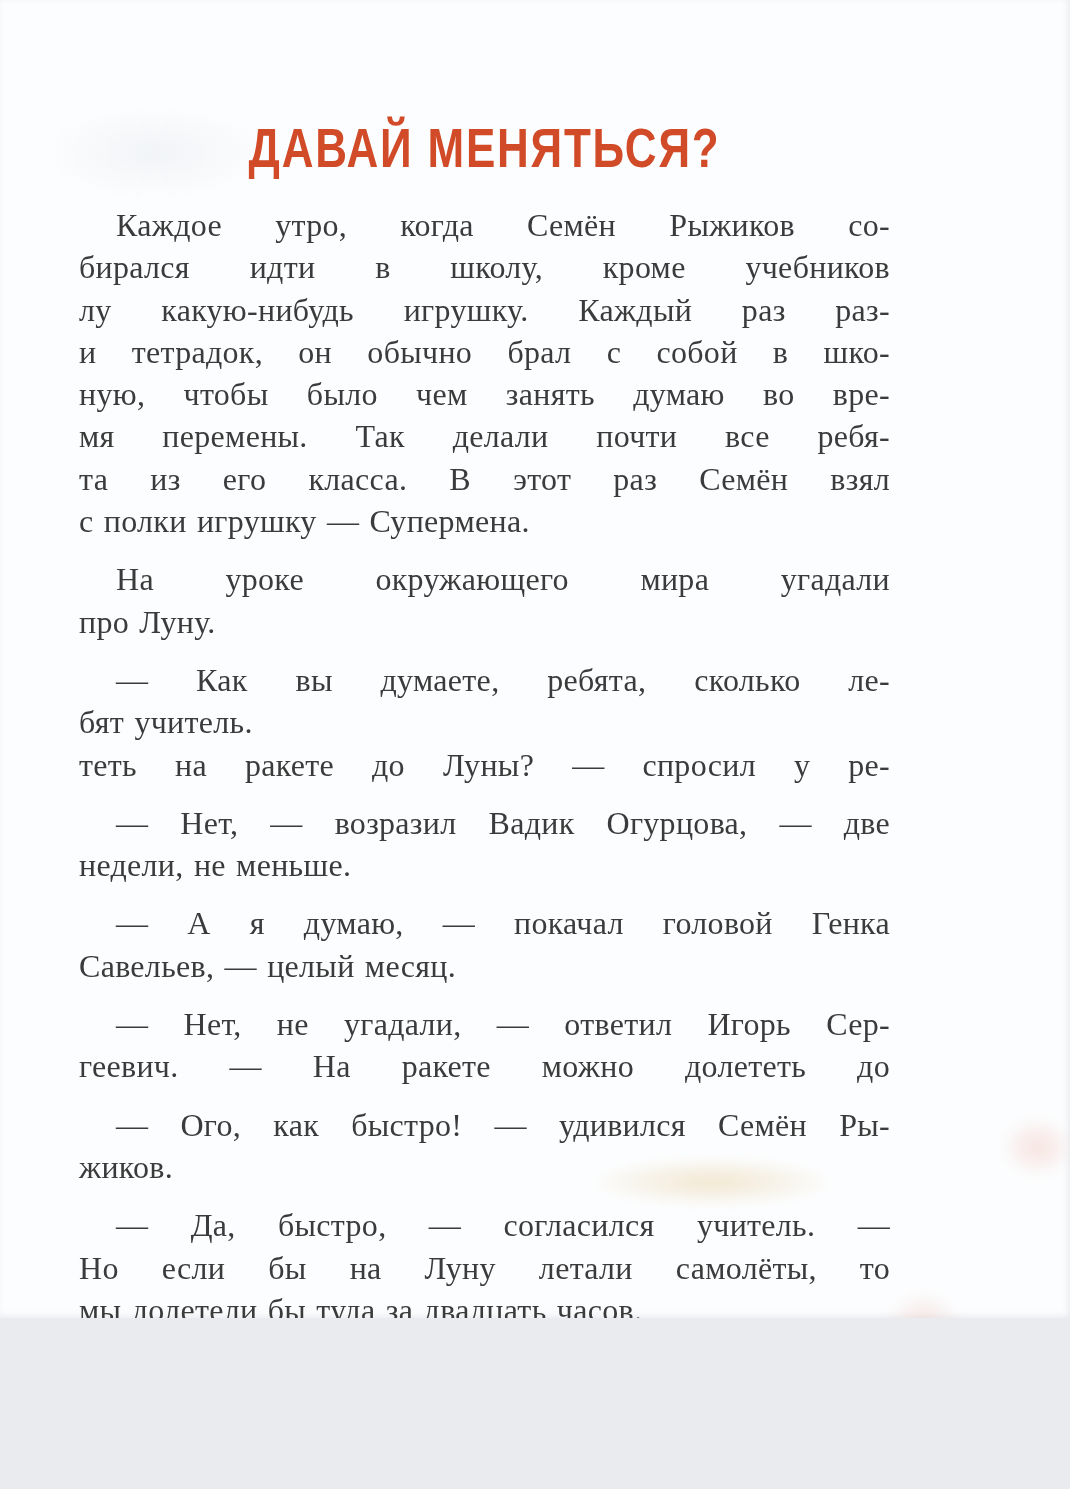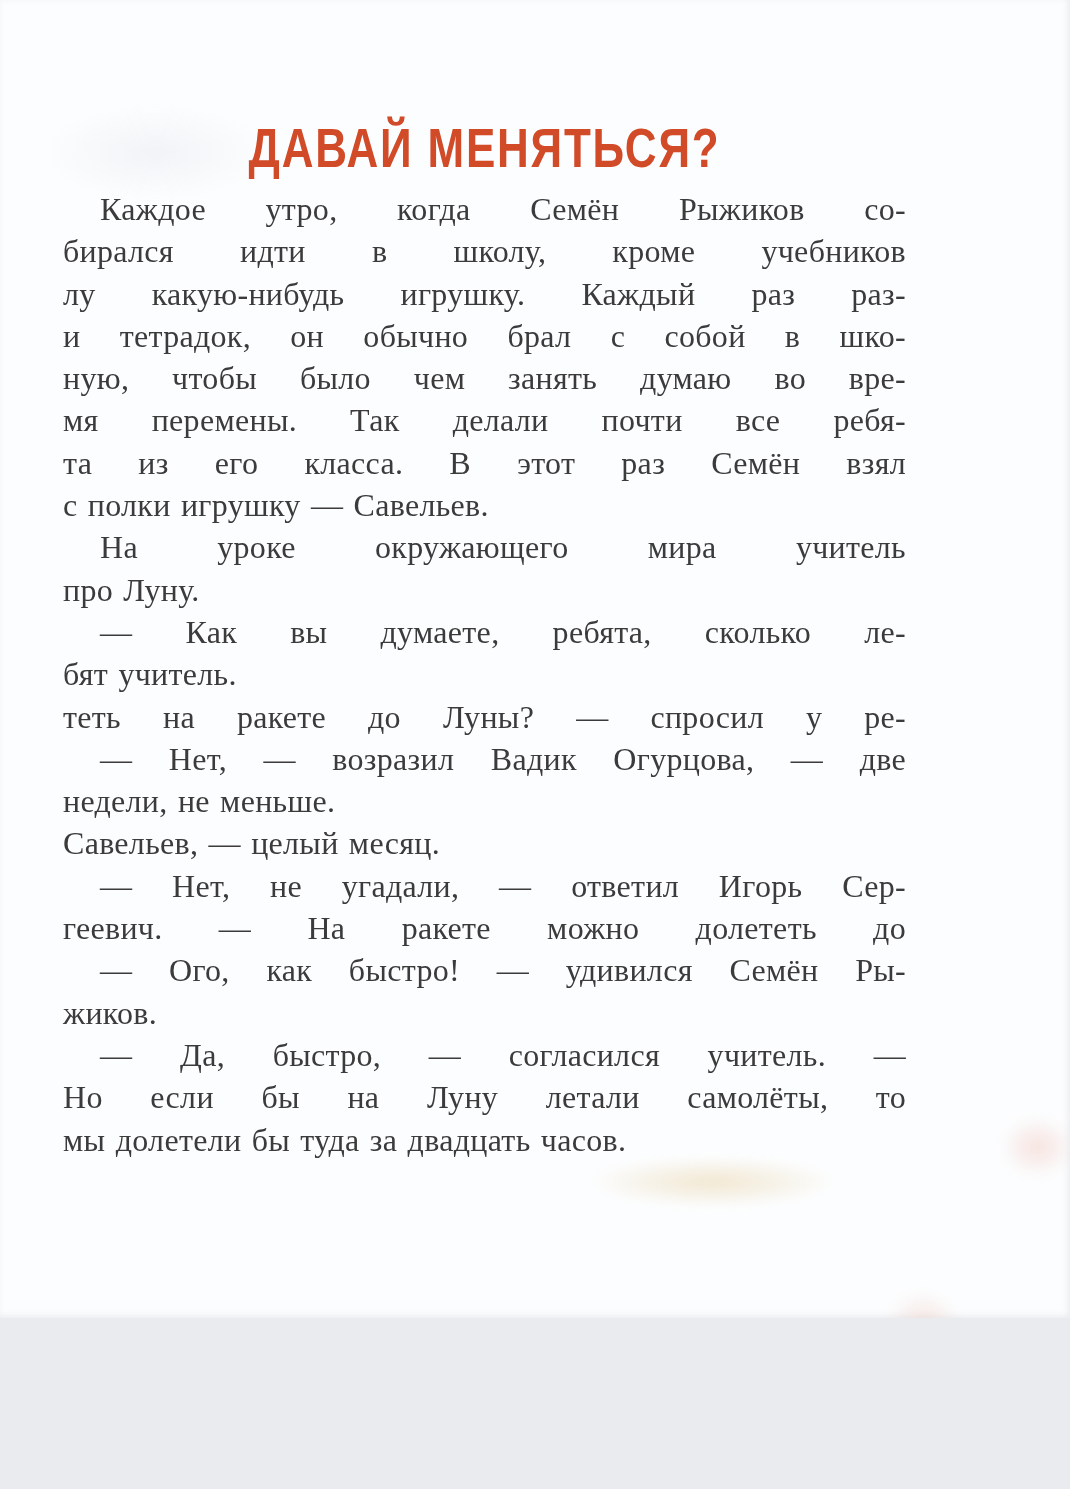--- a/index.html
+++ b/index.html
@@ -44,21 +44,21 @@
     position: absolute;
     top: 188px;
     left: 63px;
     width: 843px;
     font-size: 32px;
     line-height: 42.3px;
     color: #3b3b3b;
     letter-spacing: 0.3px;
     word-spacing: 2px;
   }
-  .para { margin: 0; padding: 0; }
+  .para { margin: 16px; padding: 0; }
   .line { text-align: justify; text-align-last: justify; }
   .line.last { text-align: left; text-align-last: left; }
   .line.first { text-indent: 37px; }
   .page-number {
     position: absolute;
     top: 1382px;
     left: 63px;
     width: 843px;
     text-align: center;
     font-family: "Liberation Serif", serif;
@@ -82,41 +82,42 @@
   <div class="text-block" style="color: rgb(59, 59, 59);">
 
     <div class="para">
       <div class="line first">Каждое утро, когда Семён Рыжиков со-</div>
       <div class="line">бирался идти в школу, кроме учебников</div>
       <div class="line">лу какую-нибудь игрушку. Каждый раз раз-</div>
       <div class="line">и тетрадок, он обычно брал с собой в шко-</div>
       <div class="line">ную, чтобы было чем занять думаю во вре-</div>
       <div class="line">мя перемены. Так делали почти все ребя-</div>
       <div class="line">та из его класса. В этот раз Семён взял</div>
-      <div class="line last">с полки игрушку — Савельев.</div>
+      <div class="line last">с полки игрушку — Супермена.</div>
     </div>
 
     <div class="para">
-      <div class="line first">На уроке окружающего мира учитель</div>
+      <div class="line first">На уроке окружающего мира угадали</div>
       <div class="line last">про Луну.</div>
     </div>
 
     <div class="para">
       <div class="line first">— Как вы думаете, ребята, сколько ле-</div>
       <div class="line last">бят учитель.</div>
       <div class="line">теть на ракете до Луны? — спросил у ре-</div>
     </div>
 
 
     <div class="para">
       <div class="line first">— Нет, — возразил Вадик Огурцова, — две</div>
       <div class="line last">недели, не меньше.</div>
     </div>
 
     <div class="para">
+      <div class="line first">— А я думаю, — покачал головой Генка</div>
       <div class="line last">Савельев, — целый месяц.</div>
     </div>
 
     <div class="para">
       <div class="line first">— Нет, не угадали, — ответил Игорь Сер-</div>
       <div class="line">геевич. — На ракете можно долететь до</div>
     </div>
 
     <div class="para">
       <div class="line first">— Ого, как быстро! — удивился Семён Ры-</div>

